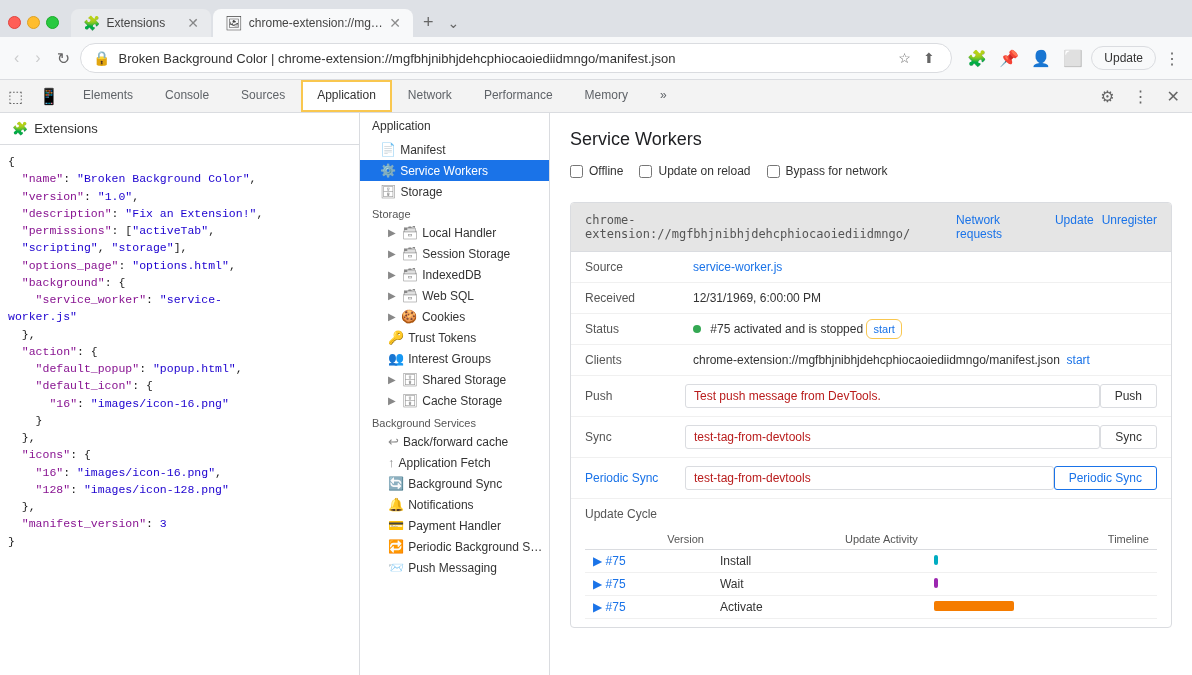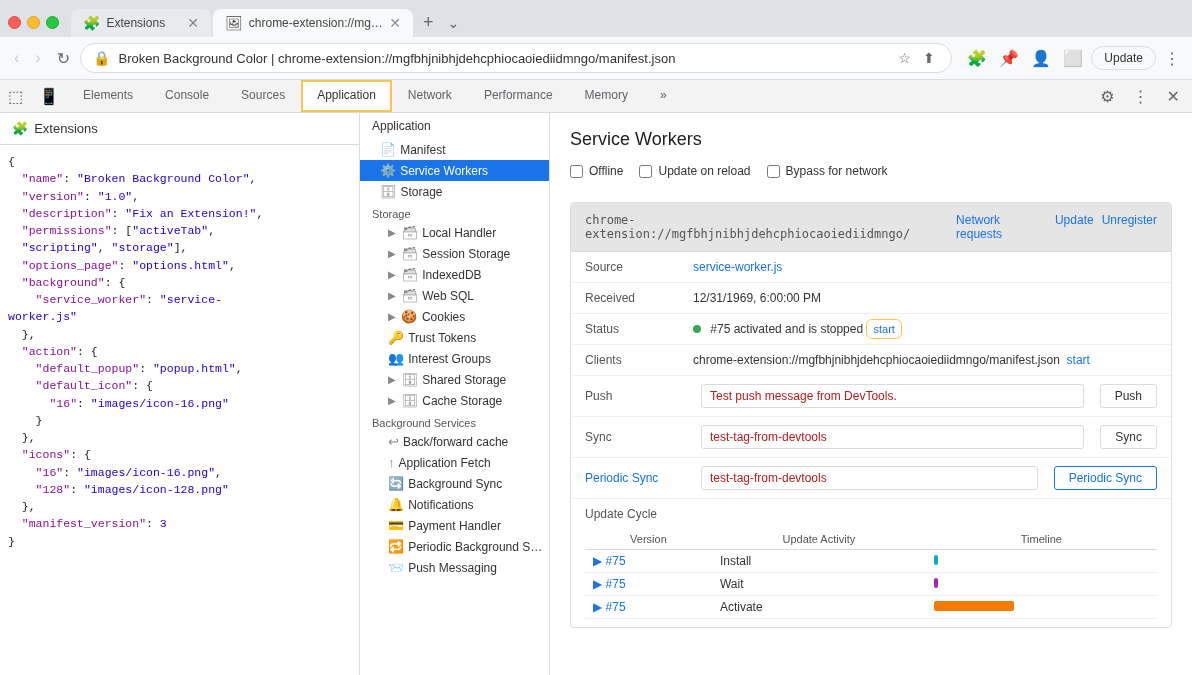--- a/index.html
+++ b/index.html
@@ -82,30 +82,30 @@
     .sw-link { color: #1a73e8; text-decoration: none; font-size: 12px; cursor: pointer; }
 
     .sw-field { display: grid; grid-template-columns: 100px 1fr; align-items: center; padding: 8px 14px; border-bottom: 1px solid #f0f0f0; gap: 8px; }
     .sw-field-label { font-size: 12px; color: #555; font-weight: 500; }
     .sw-field-value { font-size: 12px; color: #333; }
     .sw-link-value { color: #1a73e8; text-decoration: none; cursor: pointer; font-size: 12px; }
 
     .status-dot { display: inline-block; width: 8px; height: 8px; border-radius: 50%; background: #34a853; margin-right: 6px; }
     .start-btn-link { color: #1a73e8; text-decoration: none; border: 1px solid #f9c74f; background: #fff; padding: 3px 6px; border-radius: 6px; font-size: 11px; cursor: pointer; }
 
-    .sw-input-row { display: grid; grid-template-columns: 100px 1fr auto; align-items: center; padding: 8px 14px; border-bottom: 1px solid #f0f0f0; gap: 16px; }
+    .sw-input-row { display: grid; grid-template-columns: 100px 1fr auto; align-items: center; padding: 8px 14px; border-bottom: 1px solid #f0f0f0; gap: 0; }
     .sw-input-row.periodic { color: #1a73e8; font-weight: 500; }
     .sw-input { width: 100%; padding: 4px 8px; border: 1px solid #dadce0; border-radius: 3px; font-size: 12px; color: #b91c1c; outline: none; }
     .sw-action-btn { padding: 4px 14px; background: #fff; border: 1px solid #dadce0; border-radius: 3px; font-size: 12px; cursor: pointer; color: #333; white-space: nowrap; }
     .sw-action-btn.periodic { color: #1a73e8; border-color: #1a73e8; }
 
     .update-cycle { padding: 8px 14px; }
     .update-cycle-label { font-size: 12px; font-weight: 500; color: #555; margin-bottom: 8px; }
     .update-table { width: 100%; border-collapse: collapse; }
-    .update-table th { text-align: center; font-size: 11px; color: #555; font-weight: 500; padding: 4px 8px; border-bottom: 1px solid #dadce0; }
+    .update-table th { text-align: right; font-size: 11px; color: #555; font-weight: 500; padding: 4px 8px; border-bottom: 1px solid #dadce0; }
     .update-table td { padding: 4px 8px; font-size: 12px; color: #333; border-bottom: 1px solid #f0f0f0; vertical-align: middle; }
     .update-table .version-cell { color: #1a73e8; cursor: pointer; }
     .timeline-bar { height: 10px; border-radius: 2px; display: inline-block; }
     .tl-teal { background: #00acc1; width: 4px; }
     .tl-purple { background: #9c27b0; width: 4px; }
     .tl-orange { background: #f57c00; width: 80px; }
 
     .left-content { display: flex; width: 360px; min-width: 360px; flex-direction: column; border-right: 1px solid #dadce0; }
     .ext-bar { padding: 8px 12px; border-bottom: 1px solid #dadce0; display: flex; align-items: center; gap: 6px; font-size: 13px; }
   </style>

